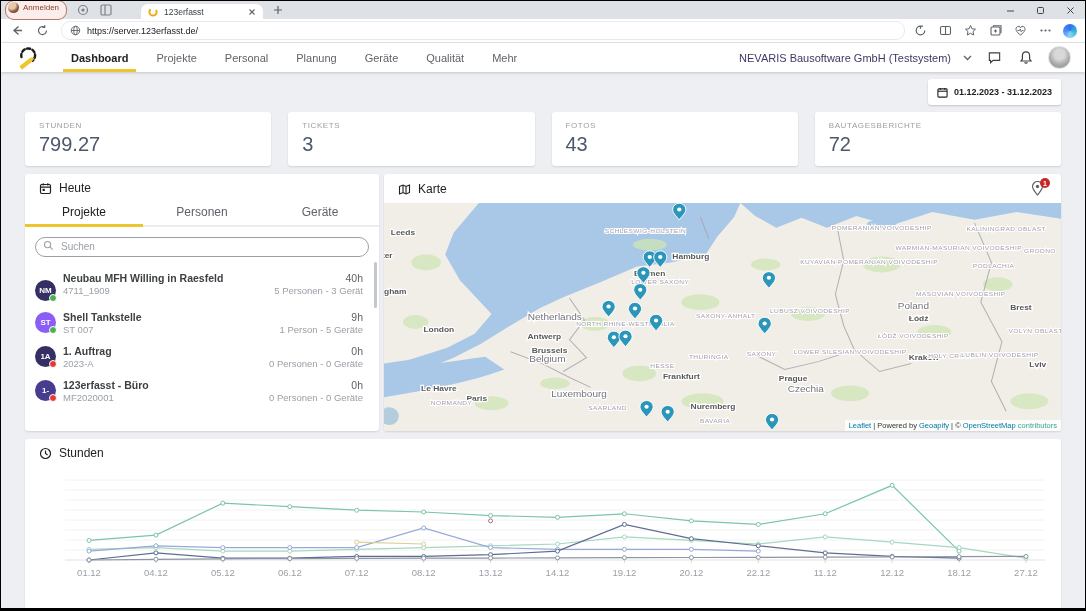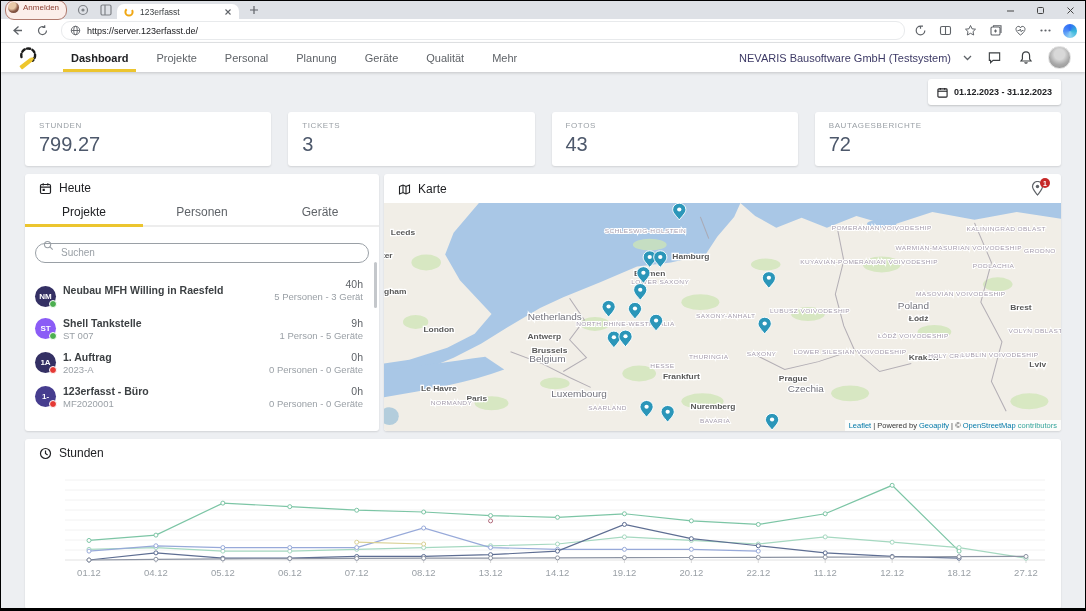--- a/index.html
+++ b/index.html
@@ -9,21 +9,21 @@
 
   
   .tabstrip{height:18px;background:#dee1e6;display:flex;align-items:center;position:relative;}
   .profile-chip{display:flex;align-items:center;gap:4px;border:1px solid #b07a6e;border-radius:9px;
     background:#fbeeea;height:13px;padding:0 7px 5px 2px;margin-left:4px;cursor:pointer;}
   .profile-chip .pav{width:11px;height:11px;border-radius:50%;
     background:radial-gradient(circle at 35% 30%,#e8c9a8 0 35%,#8a5a48 60%,#5d3a2e);}
   .profile-chip span{font-size:8px;color:#8c3d2f;}
   .strip-ico{width:14px;height:14px;margin-left:9px;opacity:.75;}
   .tab{display:flex;align-items:center;gap:6px;background:#fff;height:15px;align-self:flex-end;
-    border-radius:7px 7px 0 0;padding:0 7px;margin-left:4px;width:108px;cursor:pointer;}
+    border-radius:7px 7px 0 0;padding:0 7px;margin-left:28px;width:108px;cursor:pointer;}
   .tab .title{font-size:8.5px;color:#3c4043;flex:1;}
   .newtab{margin-left:10px;cursor:pointer;display:flex;}
   .win-controls{position:absolute;right:0;top:0;height:18px;display:flex;}
   .win-btn{width:30px;height:18px;display:flex;align-items:center;justify-content:center;cursor:pointer;}
 
   .toolbar{height:23px;background:#ffffff;display:flex;align-items:center;border-bottom:1px solid #e4e6e8;}
   .nav-btn{width:22px;height:18px;display:flex;align-items:center;justify-content:center;cursor:pointer;margin-left:4px;}
   .urlbox{flex:1;height:17px;margin:0 8px;border:1px solid #e8eaec;background:#fff;border-radius:9px;
     display:flex;align-items:center;gap:6px;padding:0 8px;}
   .urlbox .url{font-size:9px;color:#202124;}
@@ -60,21 +60,21 @@
   .stat-value{font-size:20px;color:#4d586b;margin-top:3px;}
 
   .midrow{display:flex;gap:5px;margin-top:8px;height:257px;}
   .card{background:#fff;border-radius:3px;box-shadow:0 1px 2px rgba(0,0,0,.12);overflow:hidden;}
   .panel-head{display:flex;align-items:center;gap:7px;padding:7px 14px 6px;font-size:12px;color:#202124;}
 
   .heute{width:354px;display:flex;flex-direction:column;position:relative;}
   .htabs{display:flex;}
   .htab{flex:1;text-align:center;font-size:12px;color:#5f6368;padding:4px 0 6px;cursor:pointer;border-bottom:2px solid #ededed;}
   .htab.active{color:#202124;border-bottom:3px solid #ecc52f;padding-bottom:5px;}
-  .searchwrap{padding:15px 10px 6px;position:relative;}
+  .searchwrap{padding:9px 10px 6px;position:relative;}
   .searchwrap svg{position:absolute;left:18px;top:13px;}
   .search{width:100%;box-sizing:border-box;height:20px;border:1px solid #9aa0a6;border-radius:10px;
     padding:0 8px 0 25px;font-size:10px;color:#333;font-family:inherit;outline:none;background:#fff;}
   .search::placeholder{color:#9aa0a6;}
   .plist{flex:1;overflow:hidden;}
   .pitem{display:flex;align-items:center;padding:5px 16px 5px 10px;cursor:pointer;}
   .pava{width:21px;height:21px;border-radius:50%;color:#fff;font-size:8px;font-weight:bold;
     display:flex;align-items:center;justify-content:center;position:relative;flex:0 0 21px;}
   .pdot{position:absolute;width:6px;height:6px;border-radius:50%;right:-1px;bottom:-1px;border:1px solid #fff;}
   .ptxt{flex:1;margin-left:7px;min-width:0;}
@@ -320,20 +320,21 @@
           <input class="search" placeholder="Suchen" style="">
         </div>
         <div class="plist" id="project-list">
             <div class="pitem">
               <span class="pava" style="background: rgb(52, 48, 100); margin-top: 12px;">
                 <span>NM</span>
                 <span class="pdot" style="background: rgb(76, 175, 80);"></span>
               </span>
               <span class="ptxt">
                 <div class="pname">Neubau MFH Willing in Raesfeld</div>
+                <div class="pcode">4711_1909</div>
               </span>
               <span class="pright">
                 <div class="phours">40h</div>
                 <div class="pres">5 Personen - 3 Gerät</div>
               </span>
             </div>
             <div class="pitem">
               <span class="pava" style="background: #8b5cf6;">
                 <span>ST</span>
                 <span class="pdot" style="background: rgb(76, 175, 80);"></span>

